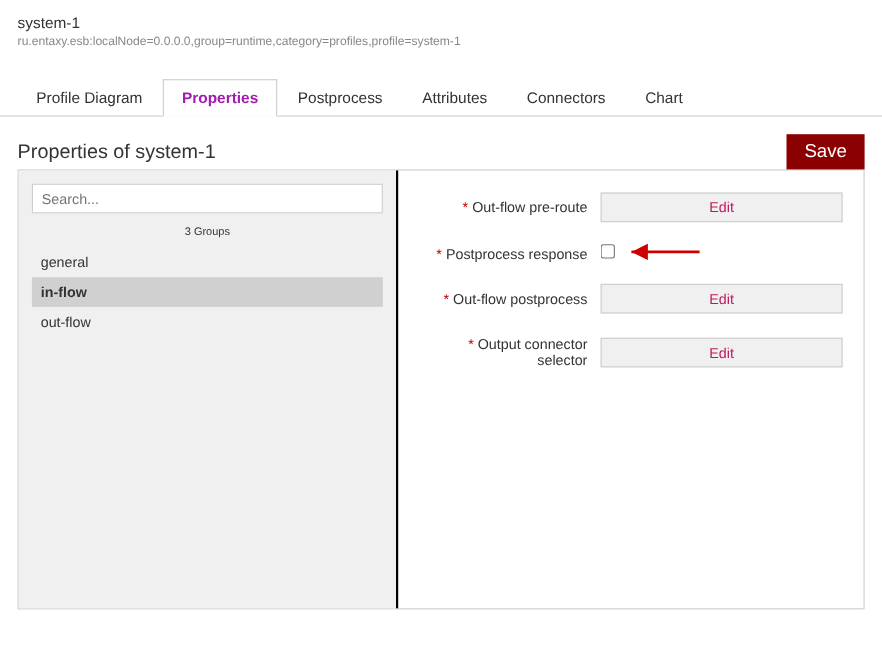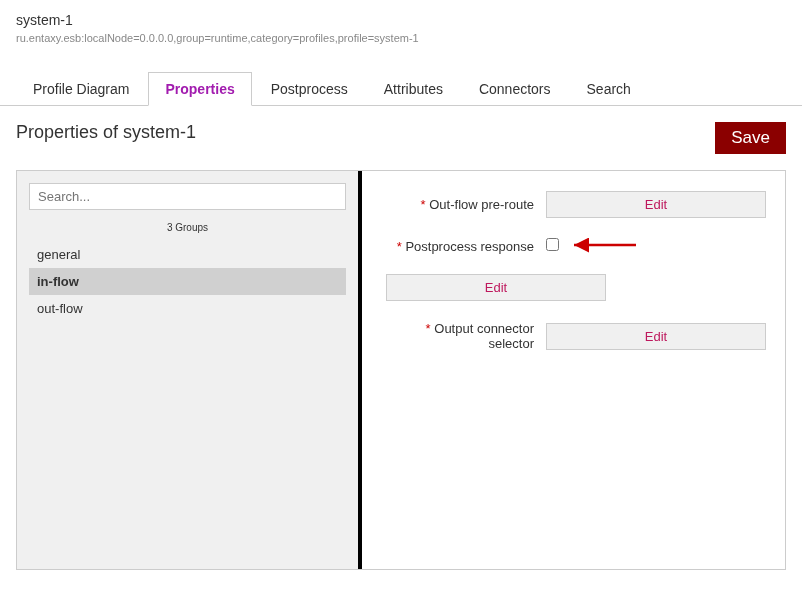--- a/index.html
+++ b/index.html
@@ -7,27 +7,27 @@
 
     .header { padding: 12px 16px 4px 16px; }
     .header h1 { font-size: 14px; font-weight: normal; color: #333; margin-bottom: 4px; }
     .header .breadcrumb { font-size: 11px; color: #888; margin-bottom: 24px; }
 
     .tabs { display: flex; border-bottom: 1px solid #ccc; padding: 0 16px; }
     .tab { padding: 8px 16px; cursor: pointer; font-size: 14px; color: #333; border: 1px solid transparent; border-bottom: none; margin-right: 2px; text-decoration: none; }
     .tab.active { color: #a21caf; border: 1px solid #ccc; border-bottom: 1px solid #fff; background: #fff; margin-bottom: -1px; font-weight: bold; }
 
     .content { padding: 16px; }
-    .page-title-row { display: flex; align-items: flex-start; justify-content: space-between; margin-bottom: 16px; }
+    .page-title-row { display: flex; align-items: center; justify-content: space-between; }
     .page-title { font-size: 18px; font-weight: normal; }
     .save-btn { background: #8b0000; color: #fff; border: none; padding: 6px 16px; font-size: 17px; cursor: pointer; }
 
     .main-panel { display: flex; border: 1px solid #ccc; min-height: 400px; }
 
-    .left-panel { width: 345px; border-right: 4px solid #000000; background: #f0f0f0; padding: 12px; flex-shrink: 0; }
+    .left-panel { width: 345px; border-right: 2px solid #000000; background: #f0f0f0; padding: 12px; flex-shrink: 0; }
     .search-box { width: 100%; padding: 5px 8px; border: 1px solid #ccc; font-size: 13px; color: #999; background: #fff; margin-bottom: 12px; }
     .groups-label { font-size: 10px; color: #333; margin-bottom: 8px; text-align: center; }
     .group-item { padding: 6px 8px; font-size: 13px; color: #333; cursor: pointer; }
     .group-item.selected { background: #d0d0d0; font-weight: bold; }
 
     .right-panel { flex: 1; padding: 20px 24px; }
     .field-row { display: flex; align-items: center; margin-bottom: 20px; }
     .field-label { text-align: right; width: 160px; font-size: 13px; color: #333; padding-right: 12px; flex-shrink: 0; }
     .field-label .required { color: #cc0000; }
     .field-control { flex: 1; }
@@ -43,21 +43,21 @@
   <h1>system-1</h1>
   <div class="breadcrumb">ru.entaxy.esb:localNode=0.0.0.0,group=runtime,category=profiles,profile=system-1</div>
 </div>
 
 <div class="tabs">
   <a class="tab">Profile Diagram</a>
   <a class="tab active">Properties</a>
   <a class="tab">Postprocess</a>
   <a class="tab">Attributes</a>
   <a class="tab">Connectors</a>
-  <a class="tab">Search</a>
+  <a class="tab">Chart</a>
 </div>
 
 <div class="content">
   <div class="page-title-row">
     <div class="page-title">Properties of system-1</div>
     <button class="save-btn">Save</button>
   </div>
 
   <div class="main-panel">
 
@@ -94,20 +94,23 @@
                   <polygon points="0 0, 6 3, 0 6" fill="#cc0000"></polygon>
                 </marker>
               </defs>
               <line x1="68" y1="12" x2="6" y2="12" stroke="#cc0000" stroke-width="2.5" marker-end="url(#arrowhead)"></line>
             </svg>
           </div>
         </div>
       </div>
 
       <div class="field-row">
+        <div class="field-label">
+          <span class="required">* </span><span>Out-flow postprocess</span>
+        </div>
         <div class="field-control">
           <button class="edit-btn">Edit</button>
         </div>
       </div>
 
       <div class="field-row">
         <div class="field-label">
           <span class="required">* </span><span>Output connector selector</span>
         </div>
         <div class="field-control">

